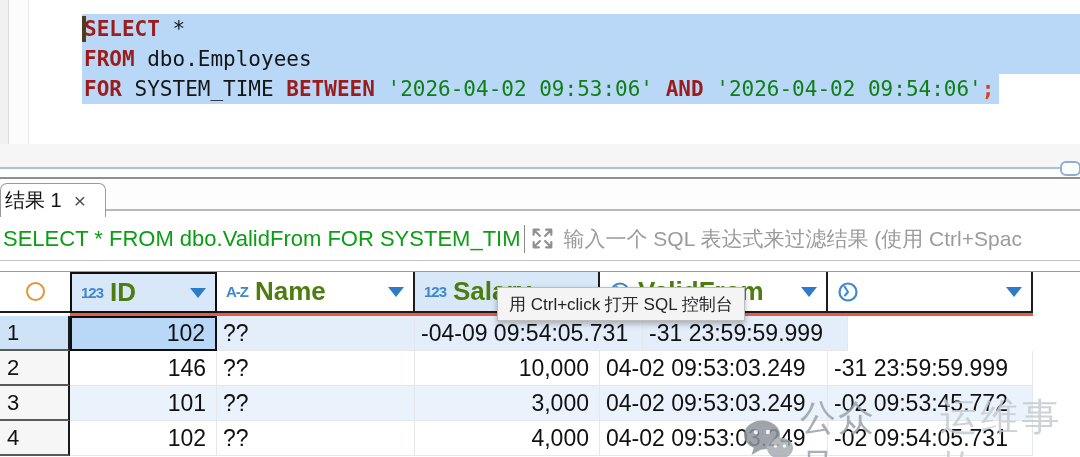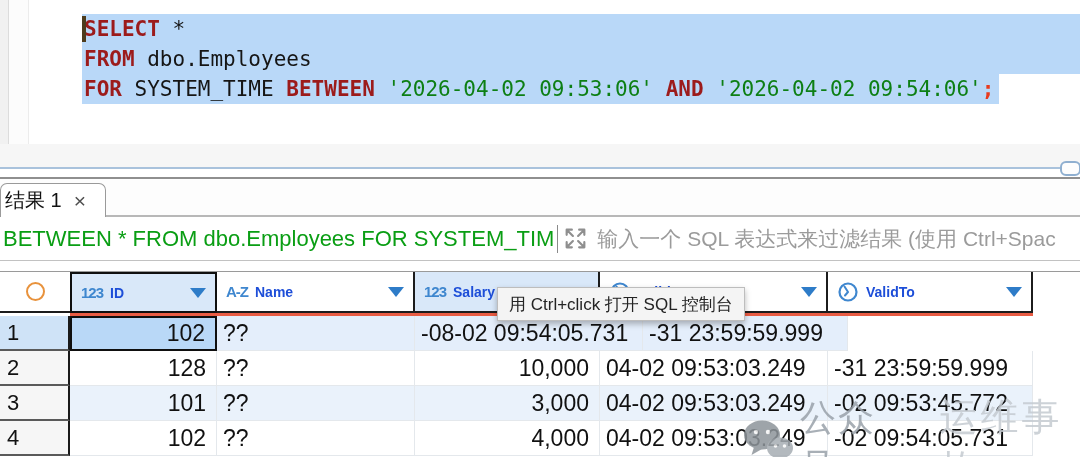--- a/index.html
+++ b/index.html
@@ -23,21 +23,21 @@
   .caret{position:absolute;left:0;top:2px;width:4px;height:26px;background:#4d3c1d;z-index:2;}
 
   
   .band{position:absolute;left:0;top:144px;width:1080px;height:23px;background:#f6f6f6;}
   .sash-line{position:absolute;left:0;top:167px;width:1080px;height:2px;background:#a9c2dc;}
   .sash-pill{position:absolute;left:1060px;top:161px;width:17px;height:11px;background:#fdfdfd;
              border:2px solid #8fafd0;border-radius:6px;z-index:3;}
   .panel-edge{position:absolute;left:0;top:177px;width:1080px;height:2px;background:#8f8f8f;}
 
   
-  .tabbar{position:absolute;left:0;top:179px;width:1080px;height:38px;background:#fdfdfd;border-bottom:2px solid #b8b8b8;box-sizing:border-box;}
+  .tabbar{position:absolute;left:0;top:179px;width:1080px;height:32px;background:#fdfdfd;border-bottom:2px solid #b8b8b8;box-sizing:border-box;}
   .tab{position:absolute;left:0;top:4px;width:106px;height:34px;background:#fff;border:1px solid #9a9a9a;border-bottom:none;
        border-radius:7px 7px 0 0;box-sizing:border-box;display:flex;align-items:center;padding-left:4px;font-size:20px;color:#111;}
   .tab-close{margin-left:12px;color:#4e4e4e;font-size:21px;line-height:1;}
 
   
   .filterbar{position:absolute;left:0;top:217px;width:1080px;height:44px;background:#fff;border-bottom:1px solid #c2c2c2;
              box-sizing:border-box;display:flex;align-items:center;overflow:hidden;}
   .filter-sql{color:#0a9e14;font-size:22px;padding-left:3px;white-space:nowrap;}
   .filter-divider{width:1px;height:28px;background:#8a8a8a;margin-left:3px;flex:none;}
   .expand-icon{margin-left:4px;flex:none;display:flex;align-items:center;}
@@ -46,21 +46,21 @@
   
   .grid{position:absolute;left:0;top:271px;width:1080px;height:186px;}
   .ghead{display:flex;height:42px;border-top:1px solid #9a9a9a;box-sizing:border-box;background:#fff;}
   .corner{width:70px;box-sizing:border-box;display:flex;align-items:center;justify-content:center;border-bottom:2px solid #1c1c1c;}
   .key-circle{width:15px;height:15px;border:2px solid #e8923c;border-radius:50%;}
   .hcell{box-sizing:border-box;display:flex;align-items:center;gap:7px;padding:0 9px;
          border-right:2px solid #1c1c1c;border-bottom:2px solid #1c1c1c;background:#fff;overflow:hidden;white-space:nowrap;}
   .hcell.hl{background:#d9e8f9;}
   .hcell.focus{border:2px solid #0f0f0f;background:#d9e8f9;}
   .ticon{color:#3f87cf;font-size:15px;font-weight:bold;letter-spacing:-1px;flex:none;}
-  .hlabel{color:#1d4ed8;font-size:14px;font-weight:600;}
+  .hlabel{color:#4d7c0f;font-size:26px;font-weight:600;}
   .sortarrow{margin-left:auto;width:0;height:0;border-left:8px solid transparent;border-right:8px solid transparent;
              border-top:10px solid #2e7cc8;flex:none;}
   .red-underline{position:absolute;left:70px;top:42px;width:963px;height:3px;background:#e95c44;}
   .gbody{position:absolute;left:0;top:45px;width:1080px;}
   .grow{display:flex;height:35px;}
   .rownum{width:70px;box-sizing:border-box;background:#f6f6f6;border-right:2px solid #1a1a1a;border-bottom:2px solid #5a5a5a;
           font-size:22px;color:#111;display:flex;align-items:center;padding-left:7px;}
   .grow.selected .rownum{background:#cfe3f7;}
   .cell{box-sizing:border-box;display:flex;align-items:center;font-size:23px;color:#111;
         border-right:1px solid #e4e8ec;border-bottom:1px solid #e4e8ec;overflow:hidden;white-space:nowrap;background:#fff;}
@@ -98,21 +98,21 @@
   <div class="panel-edge"></div>
 
   <div class="tabbar">
     <div class="tab">
       <span>结果 1</span>
       <span class="tab-close">×</span>
     </div>
   </div>
 
   <div class="filterbar">
-    <span class="filter-sql">BETWEEN * FROM dbo.Employees FOR SYSTEM_TIM</span>
+    <span class="filter-sql">SELECT * FROM dbo.ValidFrom FOR SYSTEM_TIM</span>
     <span class="filter-divider"></span>
     <span class="expand-icon">
       <svg viewBox="0 0 26 26" width="27" height="27" fill="none" stroke="#8f8f8f" stroke-width="2.1" stroke-linecap="round" stroke-linejoin="round">
         <path d="M10.5 10.5 L4.5 4.5 M4.5 9.5 L4.5 4.5 L9.5 4.5"></path>
         <path d="M15.5 10.5 L21.5 4.5 M16.5 4.5 L21.5 4.5 L21.5 9.5"></path>
         <path d="M10.5 15.5 L4.5 21.5 M4.5 16.5 L4.5 21.5 L9.5 21.5"></path>
         <path d="M15.5 15.5 L21.5 21.5 M16.5 21.5 L21.5 21.5 L21.5 16.5"></path>
       </svg>
     </span>
     <span class="filter-placeholder">输入一个 SQL 表达式来过滤结果 (使用 Ctrl+Spac</span>
@@ -149,38 +149,37 @@
           <span class="hlabel">ValidFrom</span>
           <span class="sortarrow"></span>
         </div>
         <div class="hcell" style="width: 205px;">
           <span style="display: flex;">
             <svg viewBox="0 0 22 22" width="22" height="22">
               <circle cx="11" cy="11" r="8.5" fill="none" stroke="#3f87cf" stroke-width="2.2"></circle>
               <path d="M11 11 L7.5 5.5 M11 11 L8 14.5" stroke="#3f87cf" stroke-width="2" fill="none" stroke-linecap="round"></path>
             </svg>
           </span>
-          <span class="hlabel">ValidTo</span>
           <span class="sortarrow"></span>
         </div>
         <div style="width: 47px;"></div>
       </div>
     <div class="red-underline"></div>
     <div class="gbody">
         <div class="grow selected">
           <div class="rownum">1</div>
           <div class="cell a-right focuscell" style="width: 147px;">102</div>
           <div class="cell a-left" style="width: 198px;">??</div>
-          <div class="cell a-left" style="width: 228px;">-08-02 09:54:05.731</div>
+          <div class="cell a-left" style="width: 228px;">-04-09 09:54:05.731</div>
           <div class="cell a-left" style="width: 205px;">-31 23:59:59.999</div>
           <div class="cell filler" style="width: 47px;"></div>
         </div>
         <div class="grow">
           <div class="rownum">2</div>
-          <div class="cell a-right" style="width: 147px;">128</div>
+          <div class="cell a-right" style="width: 147px;">146</div>
           <div class="cell a-left" style="width: 198px;">??</div>
           <div class="cell a-right" style="width: 185px;">10,000</div>
           <div class="cell a-left" style="width: 228px;">04-02 09:53:03.249</div>
           <div class="cell a-left" style="width: 205px;">-31 23:59:59.999</div>
           <div class="cell filler" style="width: 47px;"></div>
         </div>
         <div class="grow alt">
           <div class="rownum">3</div>
           <div class="cell a-right" style="width: 147px;">101</div>
           <div class="cell a-left" style="width: 198px;">??</div>

